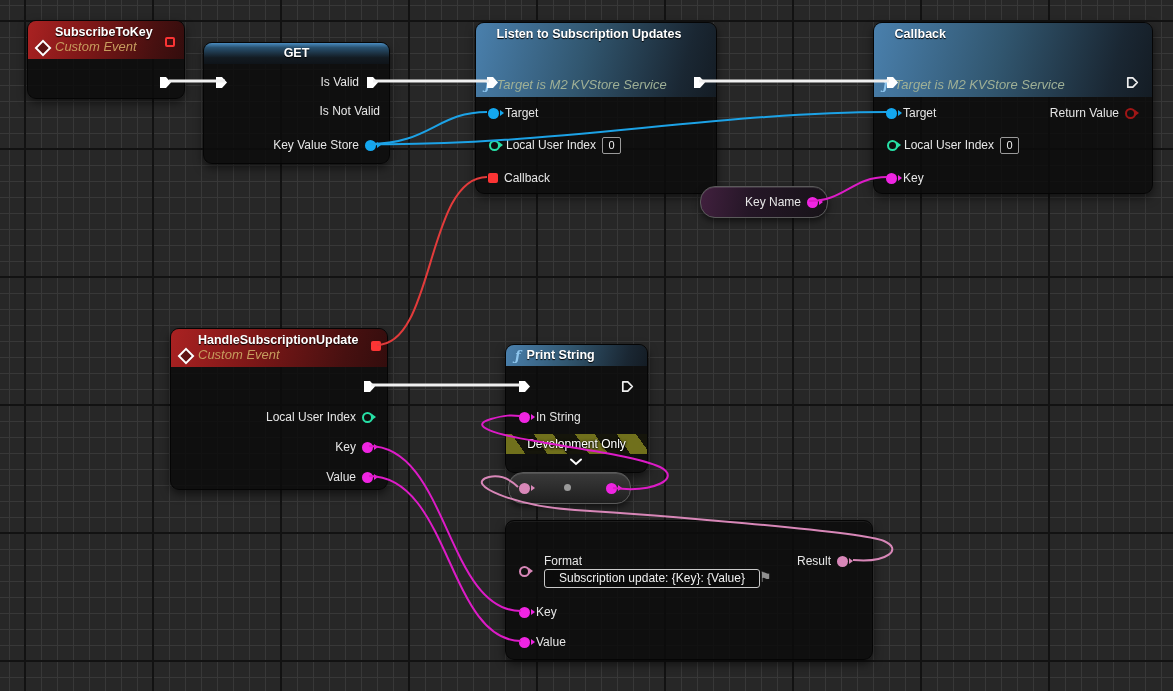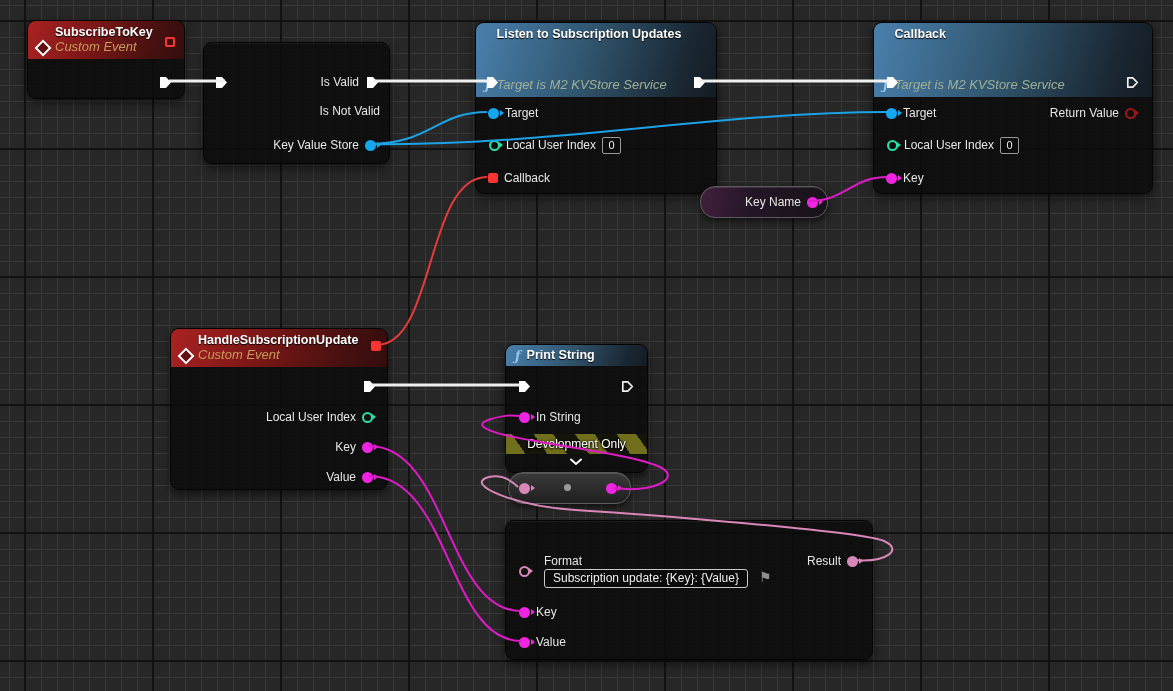--- a/index.html
+++ b/index.html
@@ -40,21 +40,21 @@
   .pin-sq{width:10px;height:10px;border-radius:2px;display:inline-block;flex:0 0 auto;}
   .pin-sq.filled{background:#fb3434;}
   .pin-sq.hollow{width:6px;height:6px;border:2.5px solid #fb3434;background:transparent;}
   .valbox{min-width:11px;height:15px;padding:0 3px;border:1px solid #9a9a9a;border-radius:2px;background:#0c0c0c;
     color:#eee;font-size:11px;line-height:15px;text-align:center;display:inline-block;}
   .pill{position:absolute;border:1px solid #5a5a5a;border-radius:15px;z-index:10;
     box-shadow:0 3px 7px rgba(0,0,0,.6), inset 0 1px 0 rgba(255,255,255,.12);}
   .banner{position:absolute;left:0;right:0;height:20px;display:flex;align-items:center;justify-content:center;
     background:repeating-linear-gradient(55deg,#70701c 0 16px,#15150b 16px 34px);
     color:#fff;font-size:12px;text-shadow:0 1px 2px #000,0 0 3px #000;}
-  .formatbox{position:absolute;height:17px;line-height:17px;padding:0 8px;border:1px solid #c9c9c9;border-radius:3px;
+  .formatbox{position:absolute;height:17px;line-height:17px;padding:0 14px;border:1px solid #c9c9c9;border-radius:3px;
     background:#0b0b0b;color:#efefef;font-size:12px;white-space:nowrap;}
   .flag{position:absolute;color:#8f8f8f;font-size:14px;line-height:17px;}
   #wires{position:absolute;left:0;top:0;z-index:40;pointer-events:none;}
 </style>
 </head>
 <body>
 
 <div id="canvas">
 
   <div class="node" style="left:27px;top:20px;width:156px;height:77px;">
@@ -67,20 +67,23 @@
       <span class="pin-sq hollow" style="position:absolute;right:9px;top:16px;"></span>
     </div>
     <div class="row" style="right:11px;top:61px;">
       <svg width="15" height="15" viewBox="0 0 15 15">
           <path d="M2 2 h6 l5 5.5 -5 5.5 h-6 z" fill="#fff"></path>
         </svg>
     </div>
   </div>
 
   <div class="node" style="left:203px;top:42px;width:185px;height:120px;">
+    <div class="hdr hdr-get">
+      <span class="title">GET</span>
+    </div>
     <div class="row" style="left:10px;top:39px;">
       <svg width="15" height="15" viewBox="0 0 15 15">
           <path d="M2 2 h6 l5 5.5 -5 5.5 h-6 z" fill="#fff"></path>
         </svg>
     </div>
     <div class="row" style="right:9px;top:39px;">
       <span class="lbl">Is Valid</span>
       <svg width="15" height="15" viewBox="0 0 15 15">
           <path d="M2 2 h6 l5 5.5 -5 5.5 h-6 z" fill="#fff"></path>
         </svg>
@@ -243,21 +246,21 @@
     </div>
   </div>
 
   <div class="node" style="left:505px;top:520px;width:366px;height:138px;">
     <span class="lbl" style="position:absolute;left:38px;top:33px;font-size:12px;color:#e6e6e6;">Format</span>
     <div class="row" style="left:13px;top:50px;">
       <span class="pin-circ hollow" style="color:#d887b8;"></span>
     </div>
     <div class="formatbox" style="left:38px;top:48px;">Subscription update: {Key}: {Value}</div>
     <span class="flag" style="left:253px;top:48px;">⚑</span>
-    <div class="row" style="right:14px;top:40px;">
+    <div class="row" style="right:24px;top:40px;">
       <span class="lbl">Result</span>
       <span class="pin-circ filled" style="color:#d887b8;"></span>
     </div>
     <div class="row" style="left:13px;top:91px;">
       <span class="pin-circ filled" style="color:#ef25e2;"></span>
       <span class="lbl">Key</span>
     </div>
     <div class="row" style="left:13px;top:121px;">
       <span class="pin-circ filled" style="color:#ef25e2;"></span>
       <span class="lbl">Value</span>

